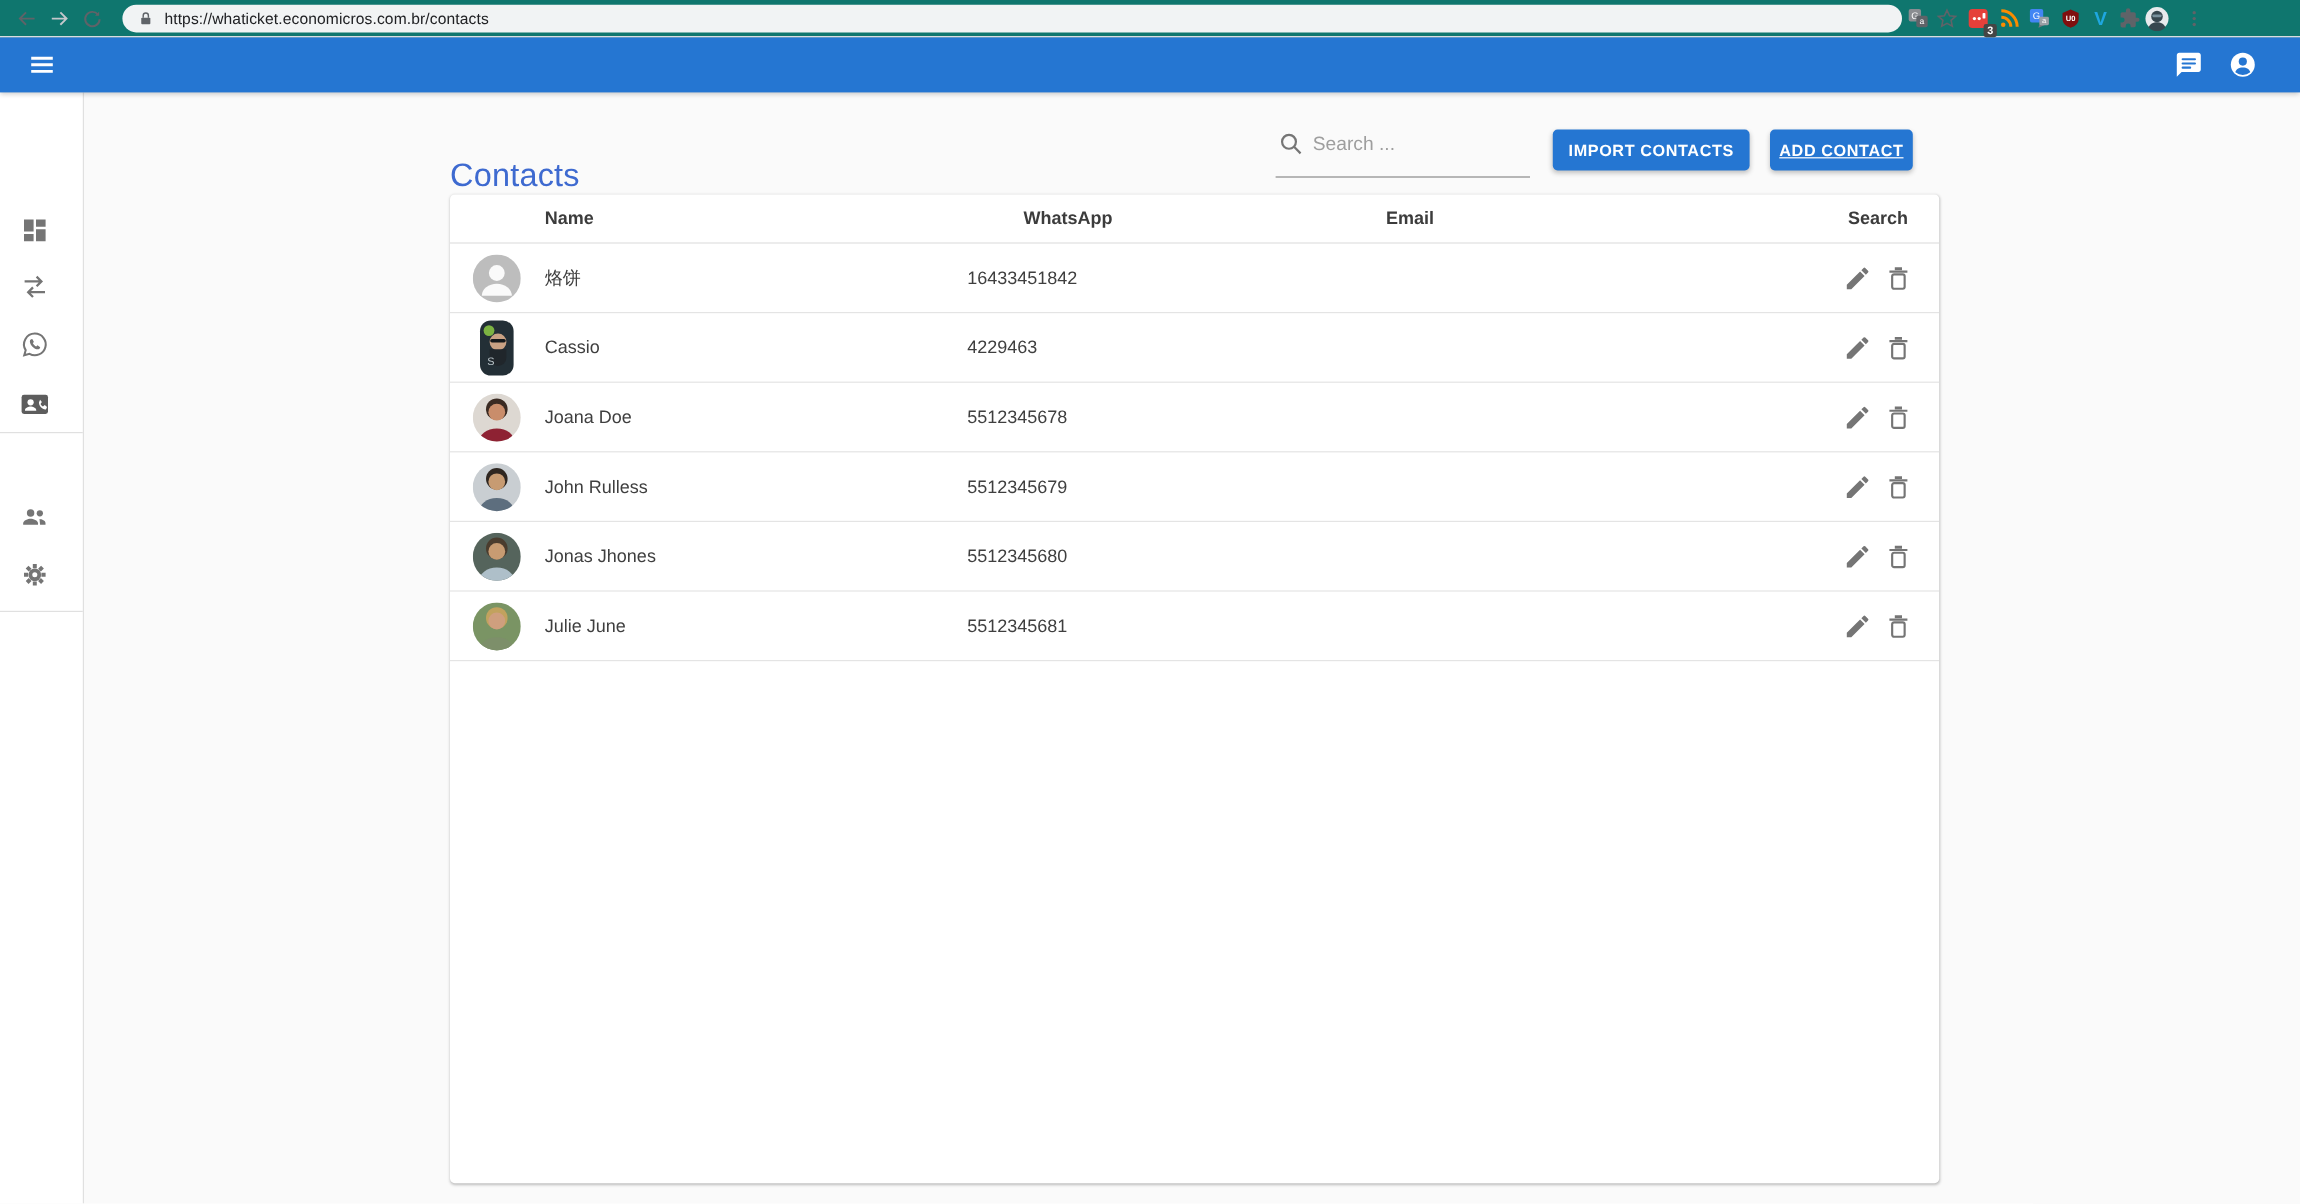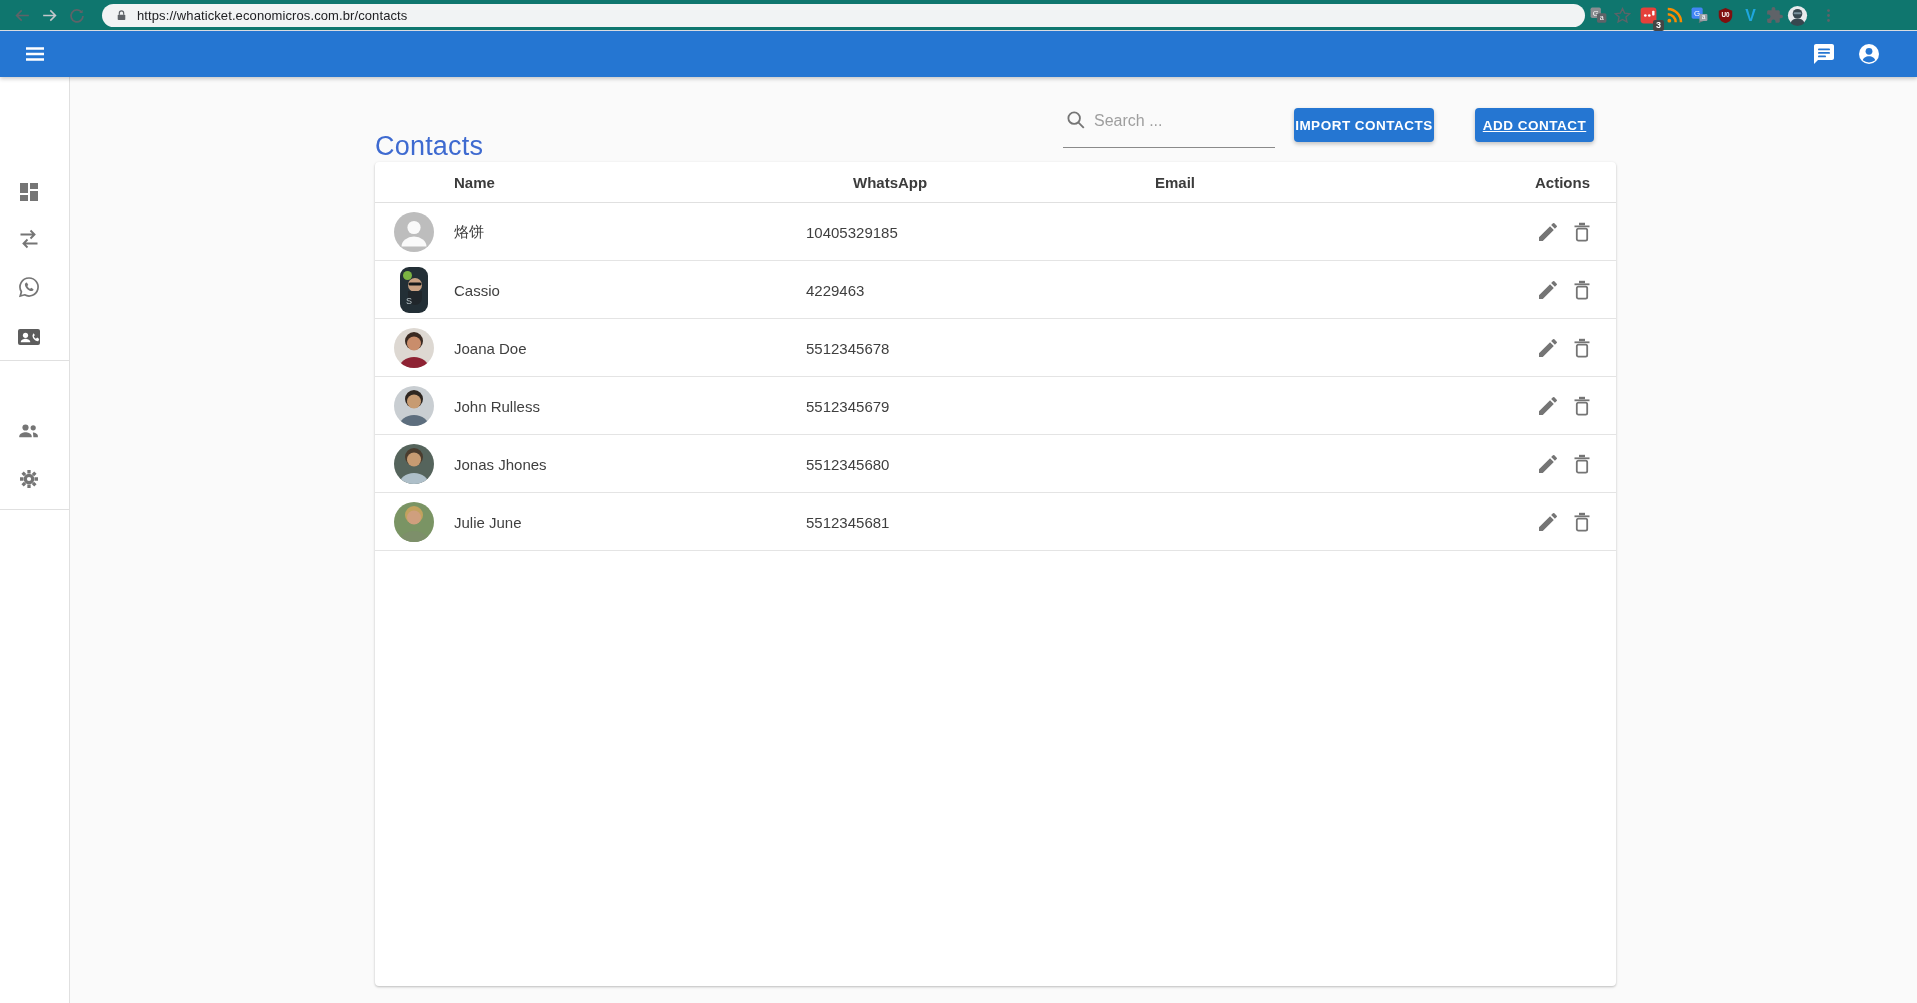--- a/index.html
+++ b/index.html
@@ -39,21 +39,21 @@
   .searchbox svg { position:absolute; left:2px; top:3px; }
   .searchbox input { position:absolute; left:31px; top:0; width:178px; height:30px; border:0;
                      outline:0; background:transparent; font-size:16px; color:#4c1d95;
                      font-family:"Liberation Sans", sans-serif; }
   .searchbox input::placeholder { color:#9e9e9e; opacity:1; }
   .search-underline { position:absolute; left:0; top:41px; width:212px; height:1px; background:#8a8a8a; }
   .btn { position:absolute; top:108px; height:34px; background:#2576d2; color:#ffffff;
          border:0; border-radius:4px; font-family:"Liberation Sans", sans-serif;
          font-size:13.5px; font-weight:bold; letter-spacing:.5px; cursor:pointer;
          box-shadow:0 2px 4px rgba(0,0,0,.24); display:flex; align-items:center; justify-content:center; }
-  .btn-import { left:1294px; width:140px; }
+  .btn-import { left:1294px; width:164px; }
   .btn-add { left:1475px; width:119px;text-decoration:underline; }
 
   
   .card { position:absolute; left:375px; top:162px; width:1241px; height:824px;
           background:#ffffff; border-radius:4px;
           box-shadow:0 1px 3px rgba(0,0,0,.14), 0 1px 2px rgba(0,0,0,.12); overflow:hidden; }
   .thead { position:relative; height:41px; border-bottom:1px solid #e0e0e0; }
   .th { position:absolute; top:50%; transform:translateY(-50%); font-size:15px;
         font-weight:bold; color:#3c3c3c; }
   .th-name { left:79px; } .th-wa { left:431px;margin-left:47px; } .th-email { left:780px; } .th-actions { right:26px; }
@@ -245,33 +245,33 @@
   </div>
 
   <button class="btn btn-import">IMPORT CONTACTS</button>
   <button class="btn btn-add">ADD CONTACT</button>
 
   <div class="card">
     <div class="thead">
       <span class="th th-name">Name</span>
       <span class="th th-wa">WhatsApp</span>
       <span class="th th-email">Email</span>
-      <span class="th th-actions">Actions</span>
+      <span class="th th-actions">Search</span>
     </div>
     <div>
   <div class="trow">
     <span class="cell c-avatar">
             <svg width="40" height="40" viewBox="0 0 40 40">
               <circle cx="20" cy="20" r="20" fill="#bdbdbd"></circle>
               <circle cx="20" cy="15.5" r="6.6" fill="#fafafa"></circle>
               <path d="M7.5 34.5a12.5 10 0 0 1 25 0z" fill="#fafafa"></path>
             </svg>
           </span>
     <span class="cell c-name">烙饼</span>
-    <span class="cell c-wa">10405329185</span>
+    <span class="cell c-wa">16433451842</span>
     <span class="cell c-email"></span>
     <span class="cell c-actions">
       <button class="actbtn">
         <svg width="24" height="24" viewBox="0 0 24 24">
                 <path d="M3 17.25V21h3.75L17.81 9.94l-3.75-3.75L3 17.25zm17.71-10.21a1 1 0 0 0 0-1.41l-2.34-2.34a1 1 0 0 0-1.41 0l-1.83 1.83 3.75 3.75 1.83-1.83z" fill="#757575"></path>
               </svg>
       </button>
       <button class="actbtn">
         <svg width="24" height="24" viewBox="0 0 24 24" fill="none" stroke="#757575" stroke-width="1.8">
                 <path d="M4.5 6.3h15"></path>

